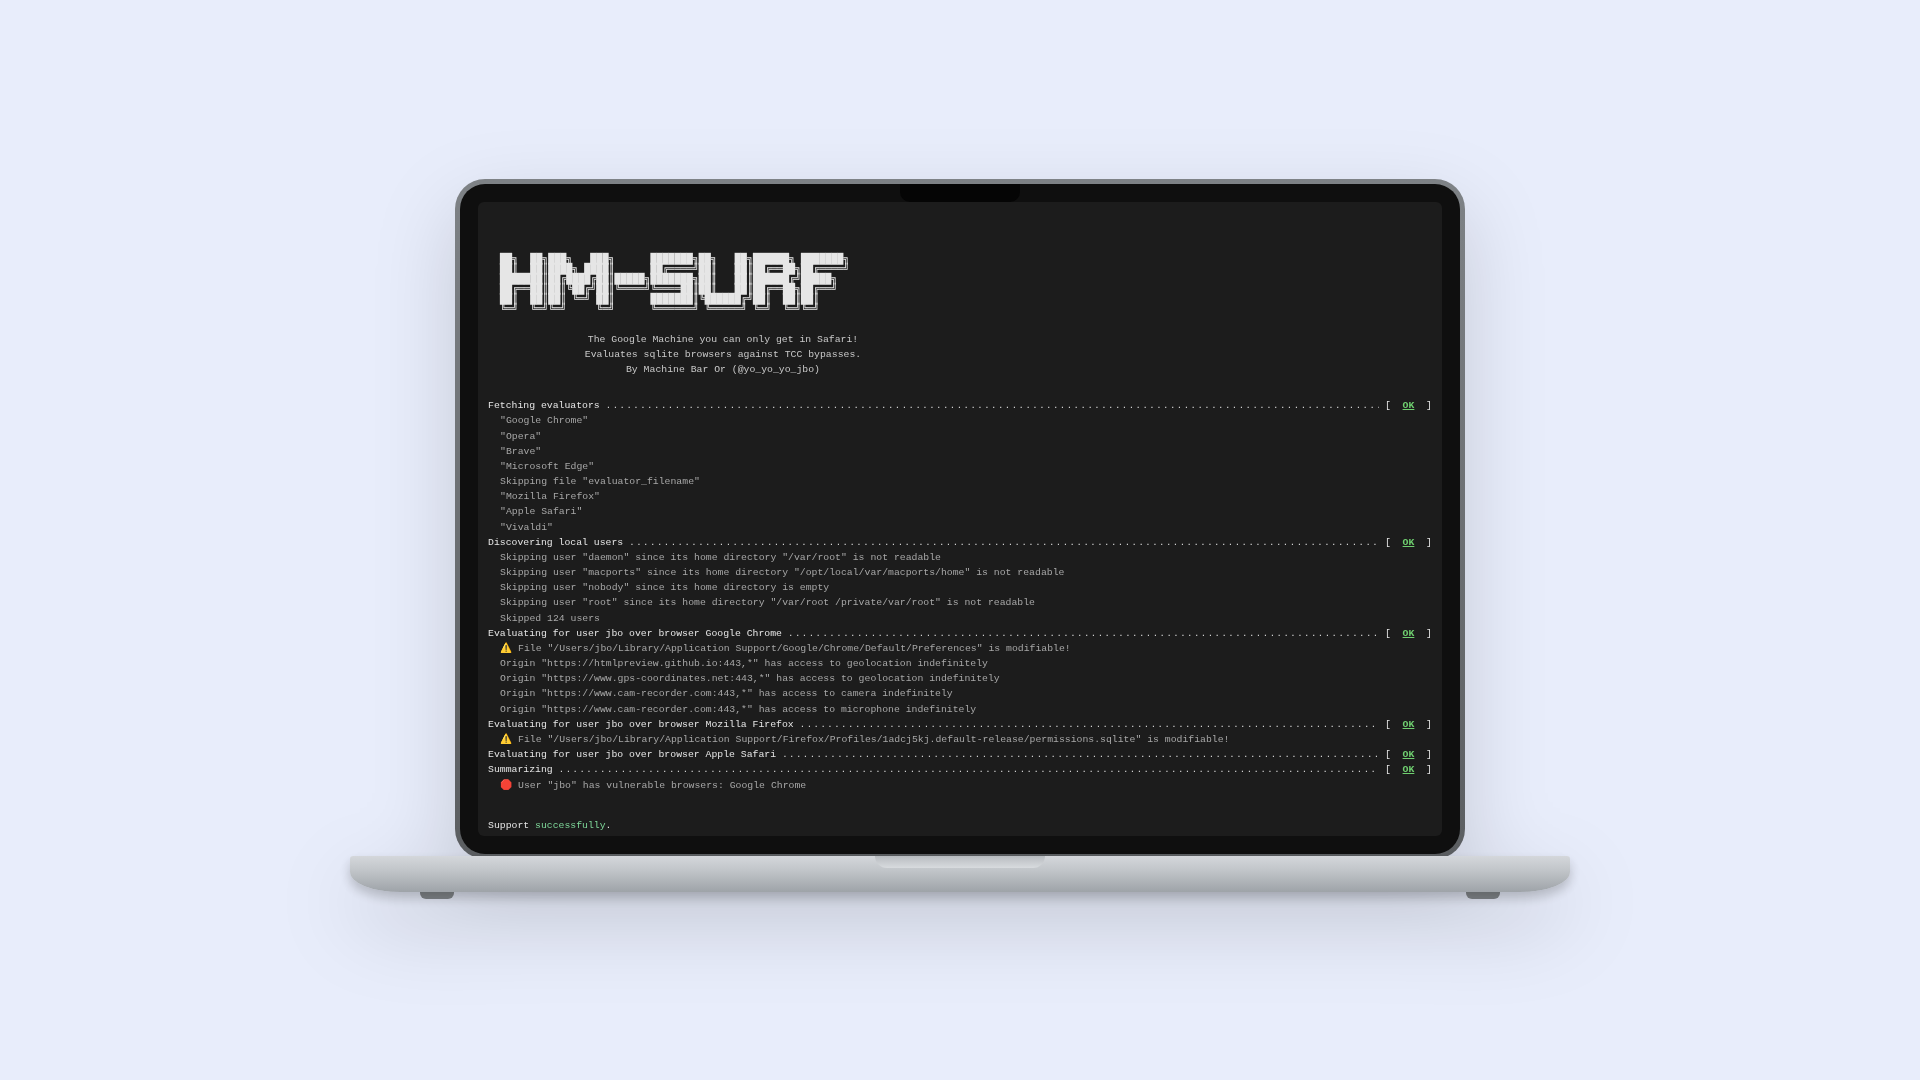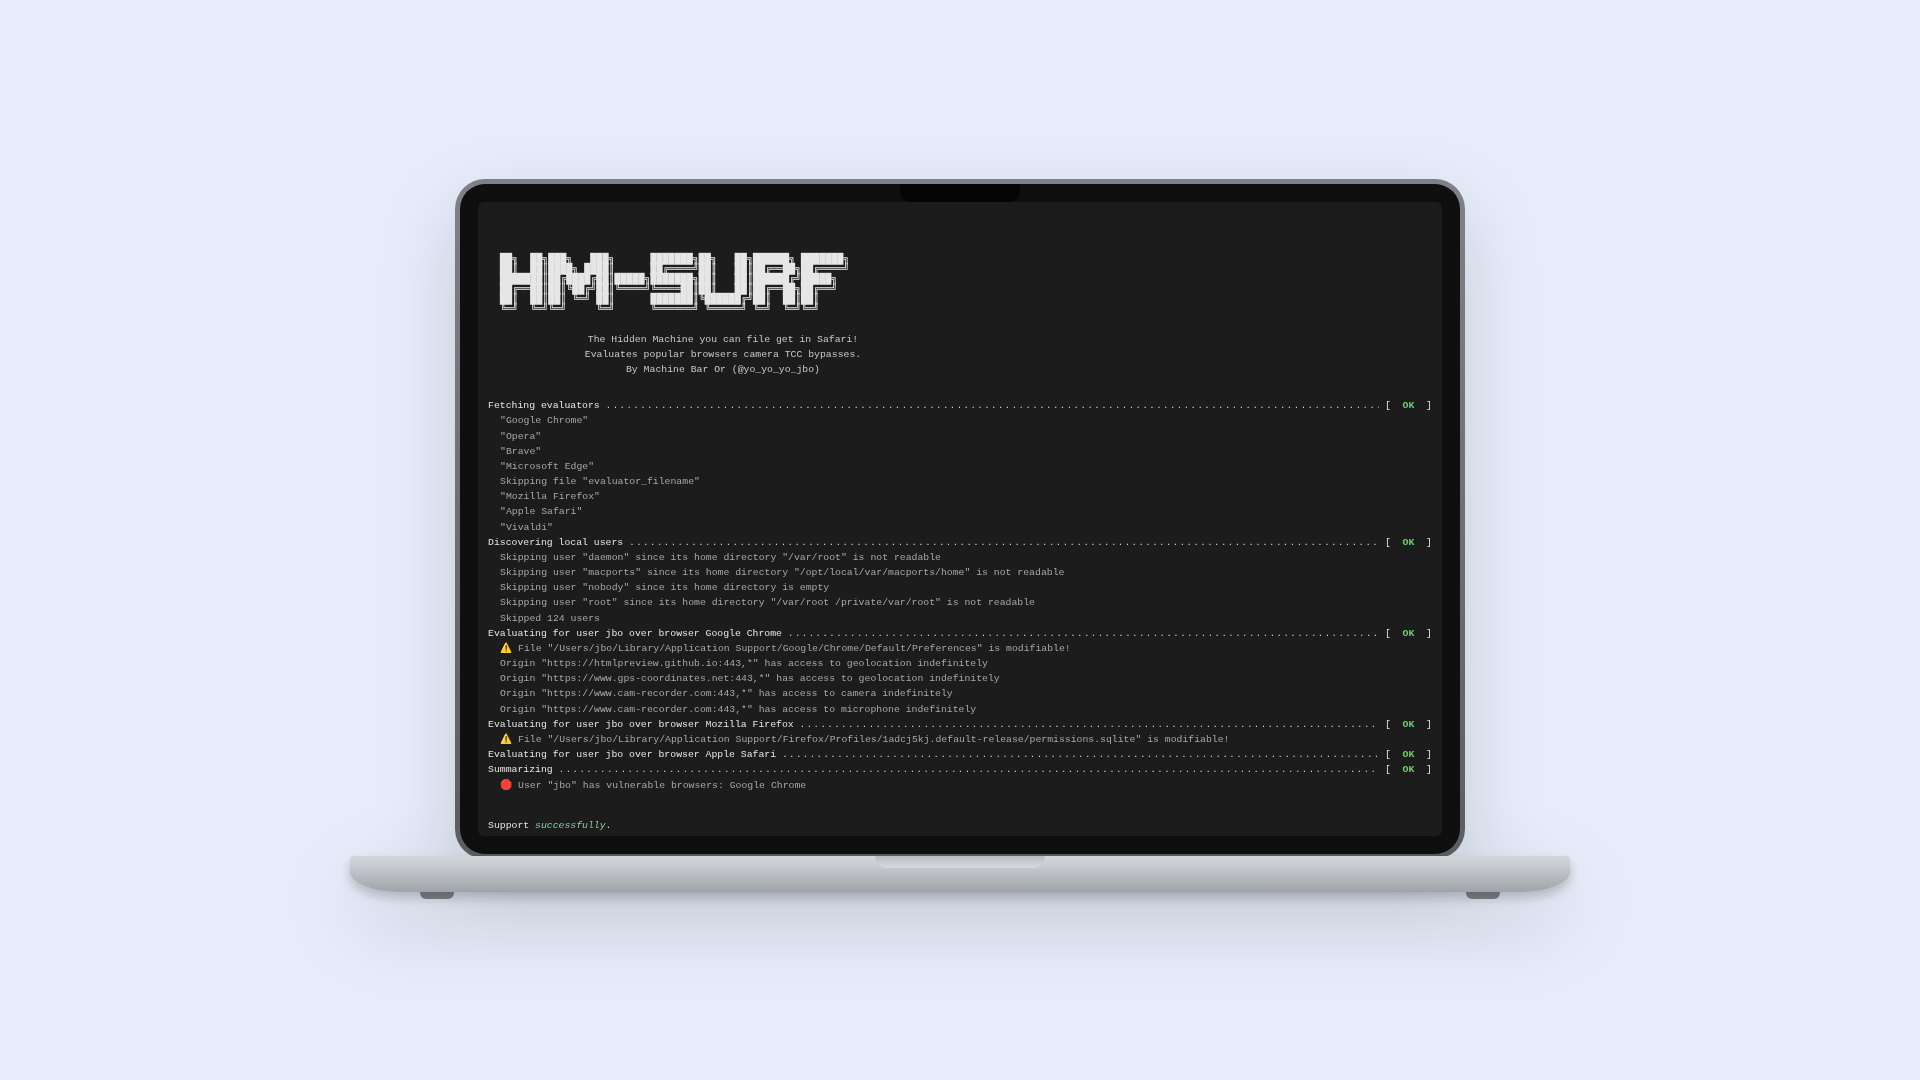--- a/index.html
+++ b/index.html
@@ -98,24 +98,24 @@
     flex: 1 1 auto;
     overflow: hidden;
     white-space: nowrap;
     color: #d0d0d0;
     letter-spacing: 1px;
   }
   .line .status {
     white-space: pre;
     flex: 0 0 auto;
   }
-  .ok { color: #6fcf6f; font-weight: bold; }
+  .ok { color: #6fcf6f; font-weight: bold; text-decoration: underline; }
   .white { color: #e5e5e5; }
   .grey { color: #a7a7a7; }
-  .good { color: #7fd89a; font-style: italic; }
+  .good { color: #7fd89a; }
   .indent1 { padding-left: 12px; display:block; white-space: pre; }
   .final { margin-top: 10px; }
   
   .base {
     width: 1220px;
     height: 36px;
     background: linear-gradient(#d4d7db 0%, #c1c5c9 40%, #9ea3a8 100%);
     border-top-left-radius: 3px;
     border-top-right-radius: 3px;
     border-bottom-left-radius: 50px 20px;
@@ -159,22 +159,22 @@
       <div class="bezel">
         <div class="notch"></div>
         <div class="screen" id="screen">
 
 <pre class="ascii-logo">  ██╗  ██╗███╗   ███╗      ███████╗██╗   ██╗██████╗ ███████╗
   ██║  ██║████╗ ████║      ██╔════╝██║   ██║██╔══██╗██╔════╝
   ███████║██╔████╔██║█████╗███████╗██║   ██║██████╔╝█████╗  
   ██╔══██║██║╚██╔╝██║╚════╝╚════██║██║   ██║██╔══██╗██╔══╝  
   ██║  ██║██║ ╚═╝ ██║      ███████║╚██████╔╝██║  ██║██║     
   ╚═╝  ╚═╝╚═╝     ╚═╝      ╚══════╝ ╚═════╝ ╚═╝  ╚═╝╚═╝     </pre>
-<div class="subtitle"><span>The Hidden Machine you can file get in Safari!</span>
-<span>Evaluates popular browsers camera TCC bypasses.</span>
+<div class="subtitle"><span>The Google Machine you can only get in Safari!</span>
+<span>Evaluates sqlite browsers against TCC bypasses.</span>
 <span>By Machine Bar Or (@yo_yo_yo_jbo)</span></div>
 <div id="body-lines"><div class="line"><span class="label white">Fetching evaluators </span><span class="dots">................................................................................................................................................................................................................................................................................................................................................................................................................</span><span class="status"> <span class="white">[  </span><span class="ok">OK</span><span class="white">  ]</span></span></div><span class="indent1 grey">"Google Chrome"</span><span class="indent1 grey">"Opera"</span><span class="indent1 grey">"Brave"</span><span class="indent1 grey">"Microsoft Edge"</span><span class="indent1 grey">Skipping file "evaluator_filename"</span><span class="indent1 grey">"Mozilla Firefox"</span><span class="indent1 grey">"Apple Safari"</span><span class="indent1 grey">"Vivaldi"</span><div class="line"><span class="label white">Discovering local users </span><span class="dots">................................................................................................................................................................................................................................................................................................................................................................................................................</span><span class="status"> <span class="white">[  </span><span class="ok">OK</span><span class="white">  ]</span></span></div><span class="indent1 grey">Skipping user "daemon" since its home directory "/var/root" is not readable</span><span class="indent1 grey">Skipping user "macports" since its home directory "/opt/local/var/macports/home" is not readable</span><span class="indent1 grey">Skipping user "nobody" since its home directory is empty</span><span class="indent1 grey">Skipping user "root" since its home directory "/var/root /private/var/root" is not readable</span><span class="indent1 grey">Skipped 124 users</span><div class="line"><span class="label white">Evaluating for user jbo over browser Google Chrome </span><span class="dots">................................................................................................................................................................................................................................................................................................................................................................................................................</span><span class="status"> <span class="white">[  </span><span class="ok">OK</span><span class="white">  ]</span></span></div><span class="indent1 grey"><span>⚠️ </span><span>File "/Users/jbo/Library/Application Support/Google/Chrome/Default/Preferences" is modifiable!</span></span><span class="indent1 grey"><span>Origin "https://htmlpreview.github.io:443,*" has access to geolocation indefinitely</span></span><span class="indent1 grey"><span>Origin "https://www.gps-coordinates.net:443,*" has access to geolocation indefinitely</span></span><span class="indent1 grey"><span>Origin "https://www.cam-recorder.com:443,*" has access to camera indefinitely</span></span><span class="indent1 grey"><span>Origin "https://www.cam-recorder.com:443,*" has access to microphone indefinitely</span></span><div class="line"><span class="label white">Evaluating for user jbo over browser Mozilla Firefox </span><span class="dots">................................................................................................................................................................................................................................................................................................................................................................................................................</span><span class="status"> <span class="white">[  </span><span class="ok">OK</span><span class="white">  ]</span></span></div><span class="indent1 grey"><span>⚠️ </span><span>File "/Users/jbo/Library/Application Support/Firefox/Profiles/1adcj5kj.default-release/permissions.sqlite" is modifiable!</span></span><div class="line"><span class="label white">Evaluating for user jbo over browser Apple Safari </span><span class="dots">................................................................................................................................................................................................................................................................................................................................................................................................................</span><span class="status"> <span class="white">[  </span><span class="ok">OK</span><span class="white">  ]</span></span></div><div class="line"><span class="label white">Summarizing </span><span class="dots">................................................................................................................................................................................................................................................................................................................................................................................................................</span><span class="status"> <span class="white">[  </span><span class="ok">OK</span><span class="white">  ]</span></span></div><span class="indent1 grey"><span>🛑 </span><span>User "jbo" has vulnerable browsers: Google Chrome</span></span></div>
 <div class="final"><span class="white">Support </span><span class="good">successfully</span><span class="white">.</span></div>
 
         </div>
       </div>
     </div>
     <div class="base">
       <div class="cut"></div>
     </div>

